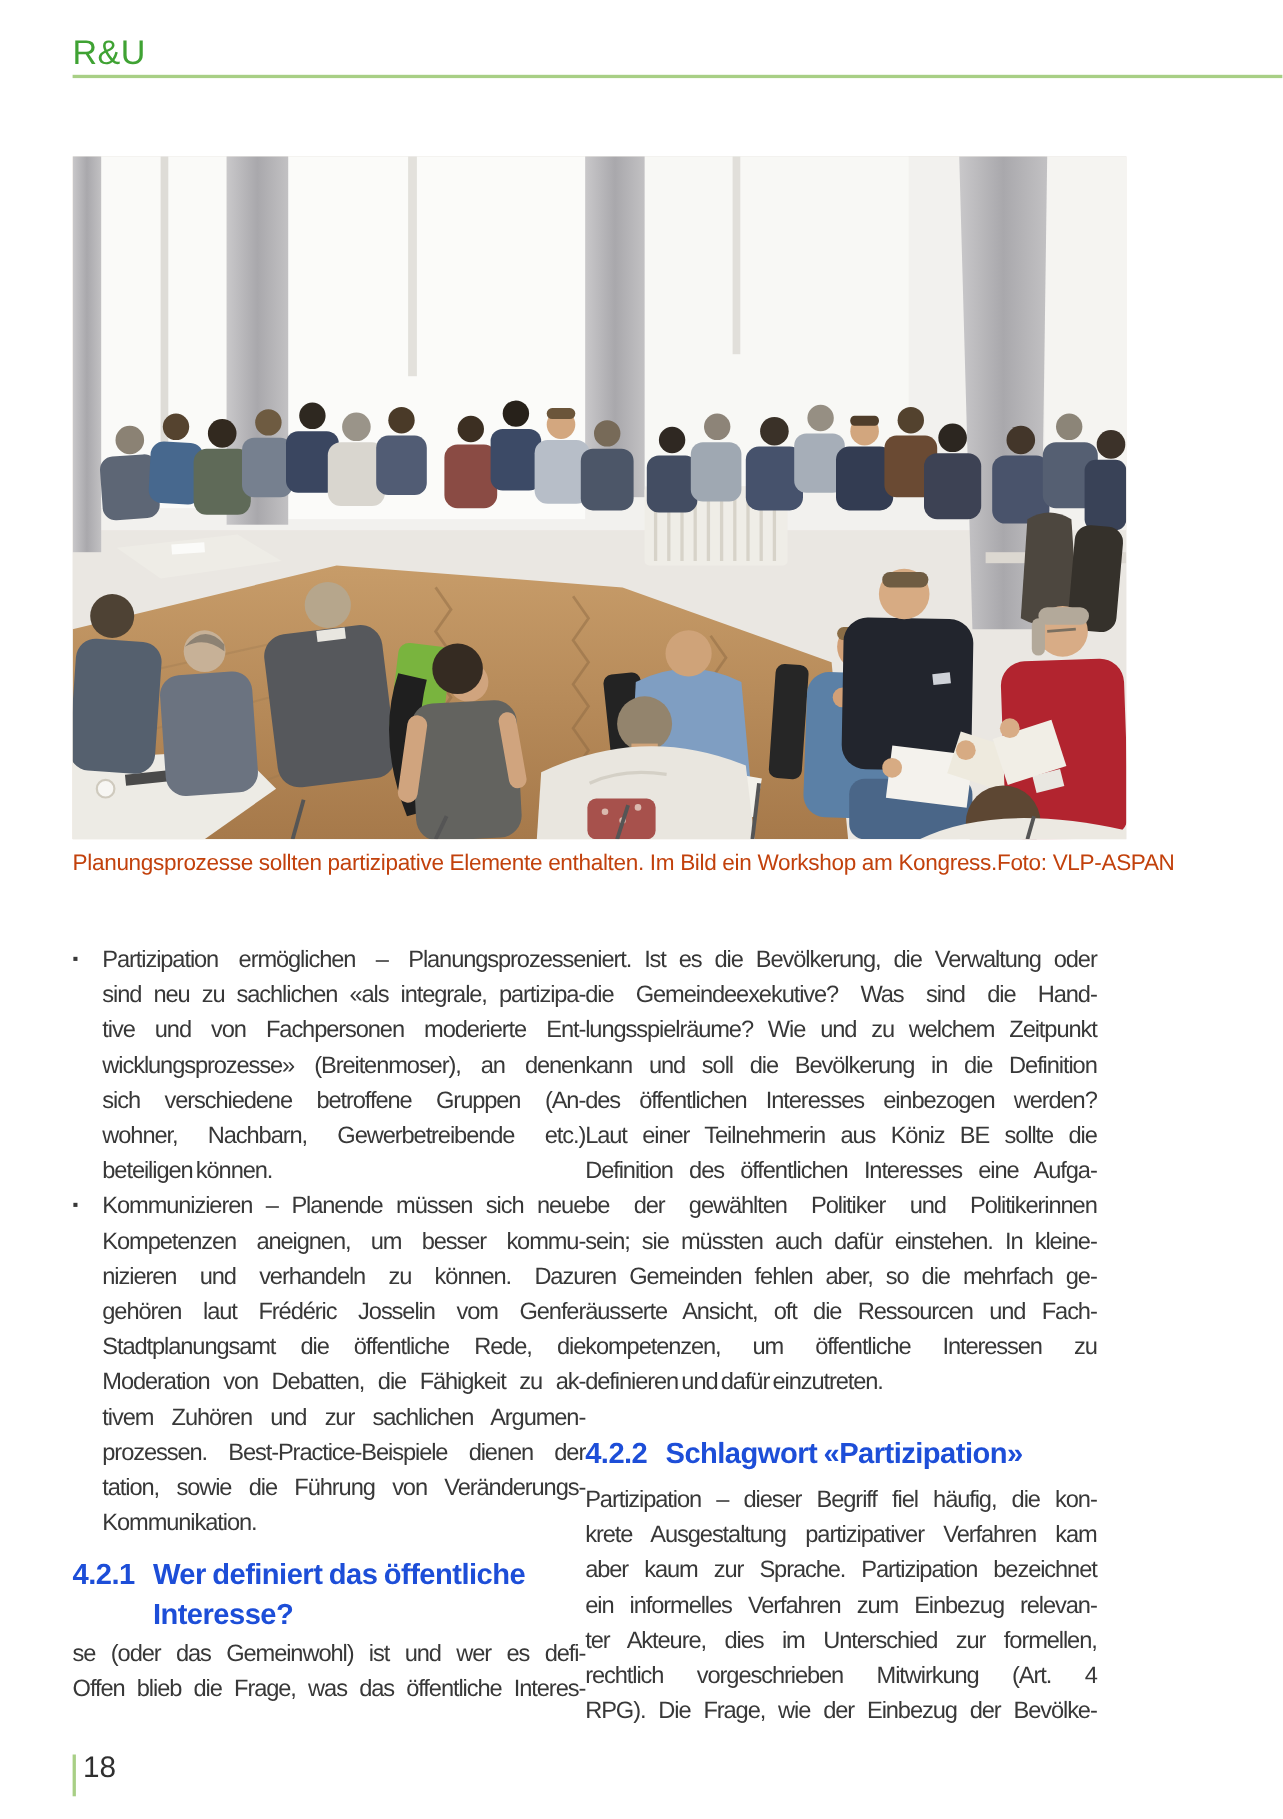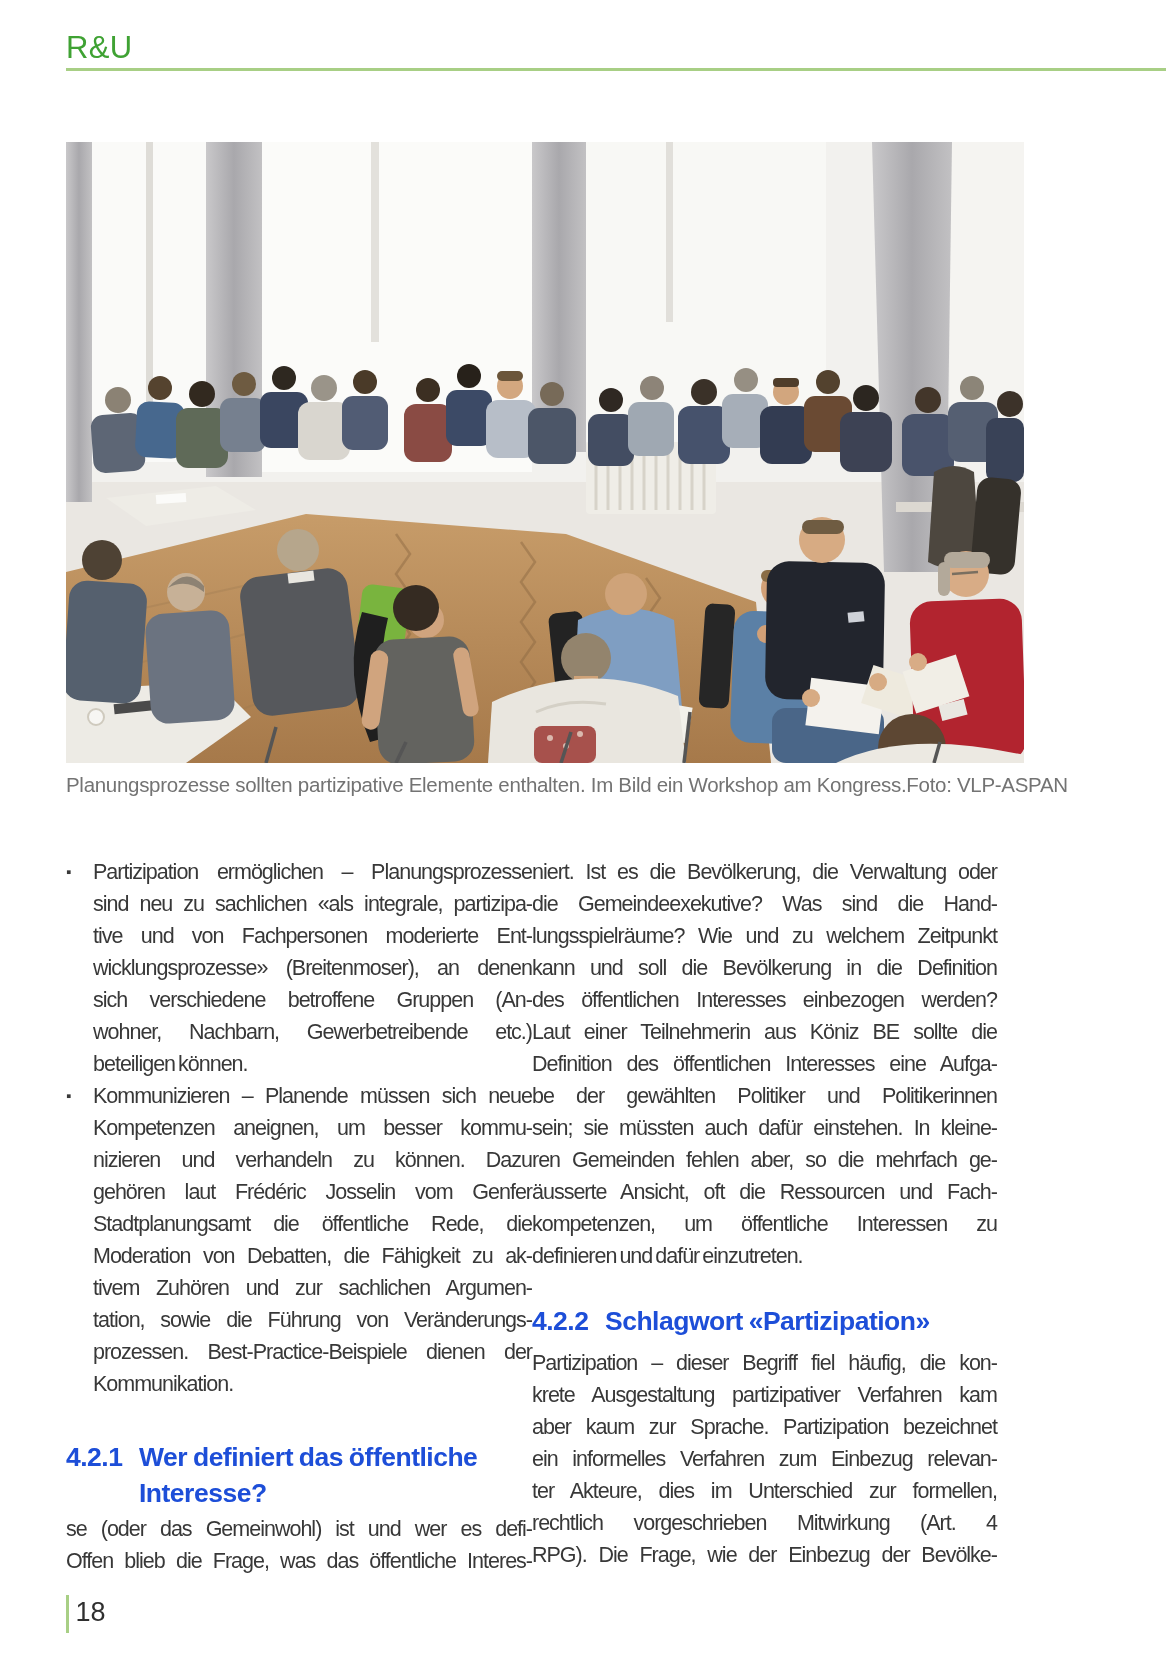--- a/index.html
+++ b/index.html
@@ -13,43 +13,43 @@
   }
   .brand-rule{position:absolute;left:66px;top:68px;width:1100px;height:2.5px;background:#a8cf85;}
 
   .photo{
     position:absolute;left:66px;top:142px;width:958px;height:621px;overflow:hidden;background:#eae7e2;
   }
   .photo svg{display:block;width:958px;height:621px;}
 
   .caption-row{
     position:absolute;left:66px;top:773px;width:958px;display:flex;justify-content:flex-start;
-    font-size:20.5px;color:#737373;letter-spacing:-0.3px;white-space:nowrap;
+    font-size:20.5px;color:#c2410c;letter-spacing:-0.3px;white-space:nowrap;
   }
 
   .columns{position:absolute;left:66px;top:856px;width:963px;display:flex;}
   .col{width:466px;font-size:21.5px;line-height:32px;color:#383838;
        letter-spacing:-1px;word-spacing:-2px;}
   .col.right{width:465px;}
 
   .line{text-align:justify;text-align-last:justify;}
   .line.last{text-align-last:left;}
 
   .bullet{display:flex;}
   .bullet-marker{width:27px;flex:none;font-size:15px;line-height:32px;color:#383838;}
   .bullet-body{flex:1;min-width:0;}
 
   .heading{display:flex;color:#1d4ed8;font-weight:bold;font-size:26.5px;line-height:36px;
            letter-spacing:-0.5px;word-spacing:-1px;}
   .heading-num{width:73px;flex:none;}
   .heading-text{flex:1;}
-  .h-421{margin-top:39px;margin-bottom:2px;}
+  .h-421{margin-top:13px;margin-bottom:2px;}
   .h-422{margin-top:31px;margin-bottom:8px;}
 
-  .footer{position:absolute;left:66px;top:1591px;display:flex;align-items:center;}
+  .footer{position:absolute;left:66px;top:1591px;display:flex;align-items:flex-start;}
   .footer-bar{width:2.5px;height:38px;background:#a8cf85;margin-top:4px;}
   .footer-num{margin-left:7px;font-size:27px;color:#2f2f2f;}
 </style>
 </head>
 <body>
 
 <div class="brand">R&amp;U</div>
 <div class="brand-rule"></div>
 
 <div class="photo">
@@ -259,22 +259,22 @@
     <div class="bullet">
       <div class="bullet-marker">▪</div>
       <div class="bullet-body">
           <div class="line">Kommunizieren – Planende müssen sich neue</div>
           <div class="line">Kompetenzen aneignen, um besser kommu-</div>
           <div class="line">nizieren und verhandeln zu können. Dazu</div>
           <div class="line">gehören laut Frédéric Josselin vom Genfer</div>
           <div class="line">Stadtplanungsamt die öffentliche Rede, die</div>
           <div class="line">Moderation von Debatten, die Fähigkeit zu ak-</div>
           <div class="line">tivem Zuhören und zur sachlichen Argumen-</div>
+          <div class="line">prozessen. Best-Practice-Beispiele dienen der</div>
           <div class="line">tation, sowie die Führung von Veränderungs-</div>
-          <div class="line">prozessen. Best-Practice-Beispiele dienen der</div>
           <div class="line last">Kommunikation.</div>
         </div>
     </div>
     <div class="heading h-421">
       <div class="heading-num">4.2.1</div>
       <div class="heading-text">Wer definiert das öffentliche Interesse?</div>
     </div>
     <div>
         <div class="line">se (oder das Gemeinwohl) ist und wer es defi-</div>
         <div class="line">Offen blieb die Frage, was das öffentliche Interes-</div>

